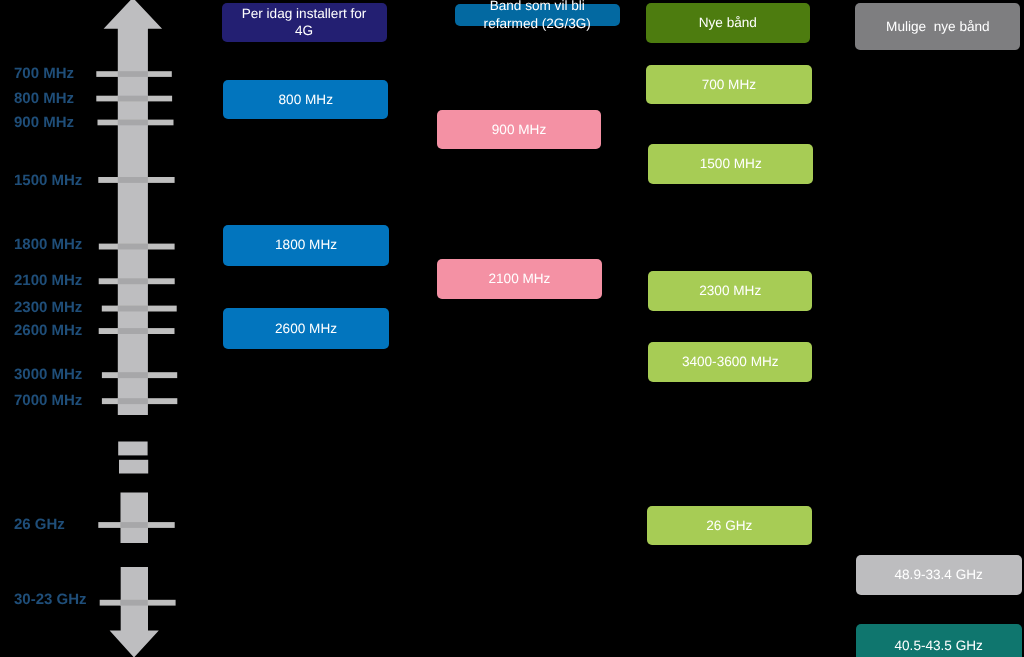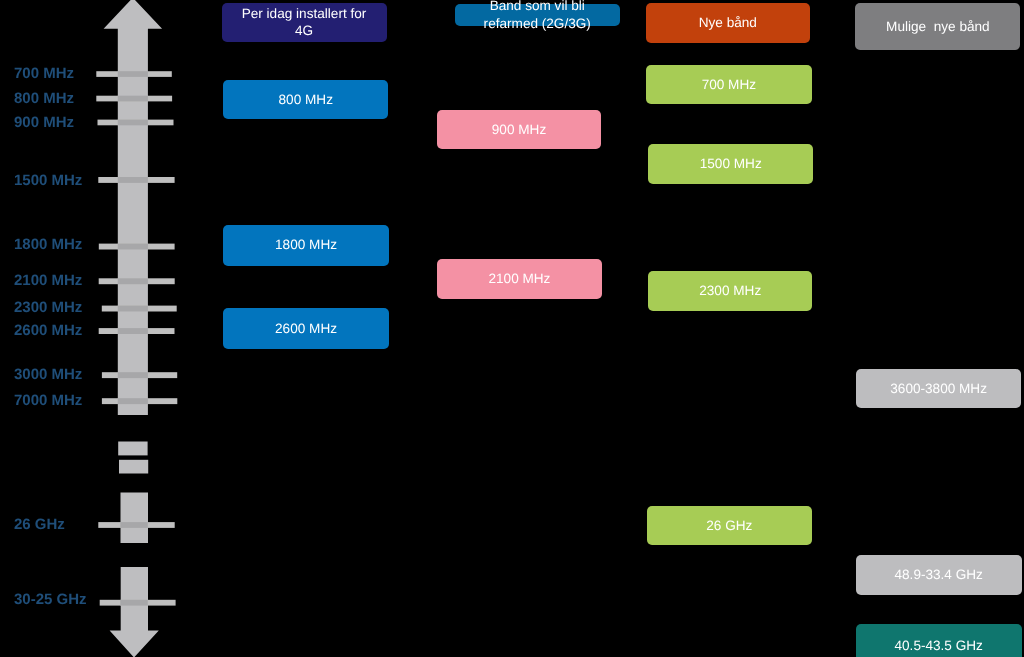--- a/index.html
+++ b/index.html
@@ -71,29 +71,29 @@
   <div class="axis-label" style="left:14px;top:89.6px">800 MHz</div>
   <div class="axis-label" style="left:14px;top:113.8px">900 MHz</div>
   <div class="axis-label" style="left:14px;top:171.5px">1500 MHz</div>
   <div class="axis-label" style="left:14px;top:236.2px">1800 MHz</div>
   <div class="axis-label" style="left:14px;top:272.2px">2100 MHz</div>
   <div class="axis-label" style="left:14px;top:299.0px">2300 MHz</div>
   <div class="axis-label" style="left:14px;top:322.4px">2600 MHz</div>
   <div class="axis-label" style="left:14px;top:366.2px">3000 MHz</div>
   <div class="axis-label" style="left:14px;top:392.0px">7000 MHz</div>
   <div class="axis-label" style="left:14px;top:515.8px">26 GHz</div>
-  <div class="axis-label" style="left:14px;top:591.2px">30-25 GHz</div>
+  <div class="axis-label" style="left:14px;top:591.2px">30-23 GHz</div>
 
   <div class="chip hdr" style="left:221.5px;top:2.5px;width:165px;height:39.5px;background:#231F72">
     <span style="max-width:125px">Per idag installert for 4G</span>
   </div>
   <div class="chip hdr" style="left:455px;top:3.5px;width:164.5px;height:22px;background:#0369a1">
     <span style="max-width:112px">Band som vil bli refarmed (2G/3G)</span>
   </div>
-  <div class="chip hdr" style="left:645.6px;top:2.9px;width:164.5px;height:39.7px;background:#c2410c">
+  <div class="chip hdr" style="left:645.6px;top:2.9px;width:164.5px;height:39.7px;background:#4d7c0f">
     <span>Nye bånd</span>
   </div>
   <div class="chip hdr" style="left:855.3px;top:3.4px;width:165.2px;height:47px;background:#7E7E80">
     <span>Mulige  nye bånd</span>
   </div>
 
   <div class="chip band" style="left:223.4px;top:79.6px;width:164.7px;height:39.9px;background:#0275BE">
     <span>800 MHz</span>
   </div>
   <div class="chip band" style="left:223.2px;top:224.6px;width:165.7px;height:41.1px;background:#0275BE">
@@ -112,27 +112,27 @@
 
   <div class="chip band" style="left:646.1px;top:65.2px;width:165.5px;height:39.3px;background:#A7CC55">
     <span>700 MHz</span>
   </div>
   <div class="chip band" style="left:648.4px;top:143.9px;width:164.7px;height:40.3px;background:#A7CC55">
     <span>1500 MHz</span>
   </div>
   <div class="chip band" style="left:648.3px;top:271.1px;width:163.9px;height:40.3px;background:#A7CC55">
     <span>2300 MHz</span>
   </div>
+  <div class="chip band" style="left:648.3px;top:342px;width:163.9px;height:40px;background:#A7CC55">
+    <span>3400-3600 MHz</span>
+  </div>
   <div class="chip band" style="left:646.5px;top:506.1px;width:165.7px;height:39px;background:#A7CC55">
     <span>26 GHz</span>
   </div>
 
-  <div class="chip band" style="left:855.8px;top:369.4px;width:165.7px;height:38.9px;background:#BDBDBF">
-    <span>3600-3800 MHz</span>
-  </div>
   <div class="chip band" style="left:855.8px;top:555.4px;width:165.8px;height:39.2px;background:#BDBDBF">
     <span>48.9-33.4 GHz</span>
   </div>
   <div class="chip band" style="left:855.8px;top:624px;width:165.8px;height:44px;background:#0f766e">
     <span>40.5-43.5 GHz</span>
   </div>
 
 </div>
 
 </body></html>

